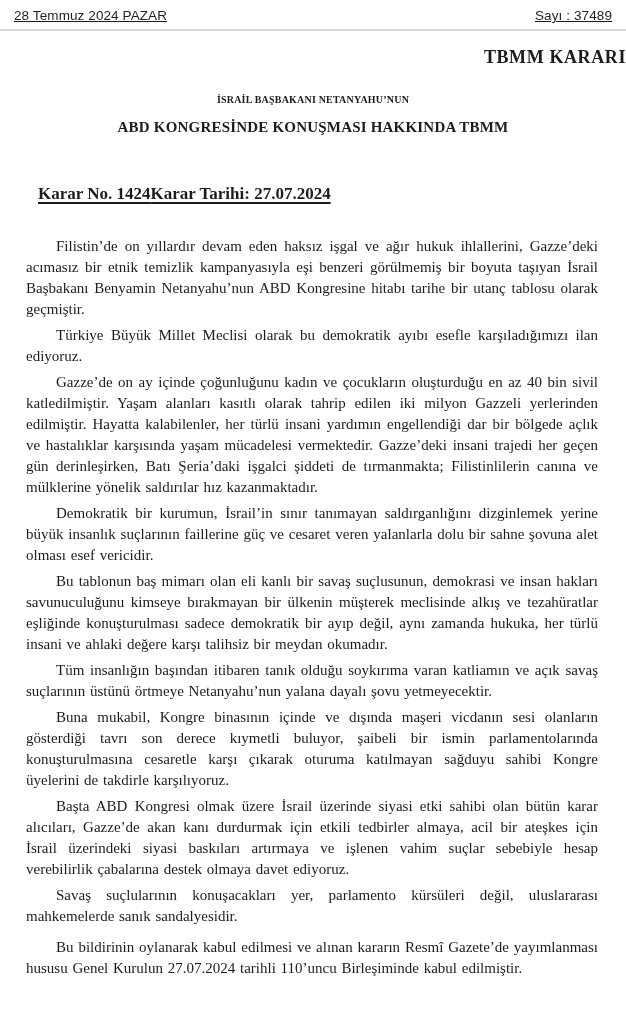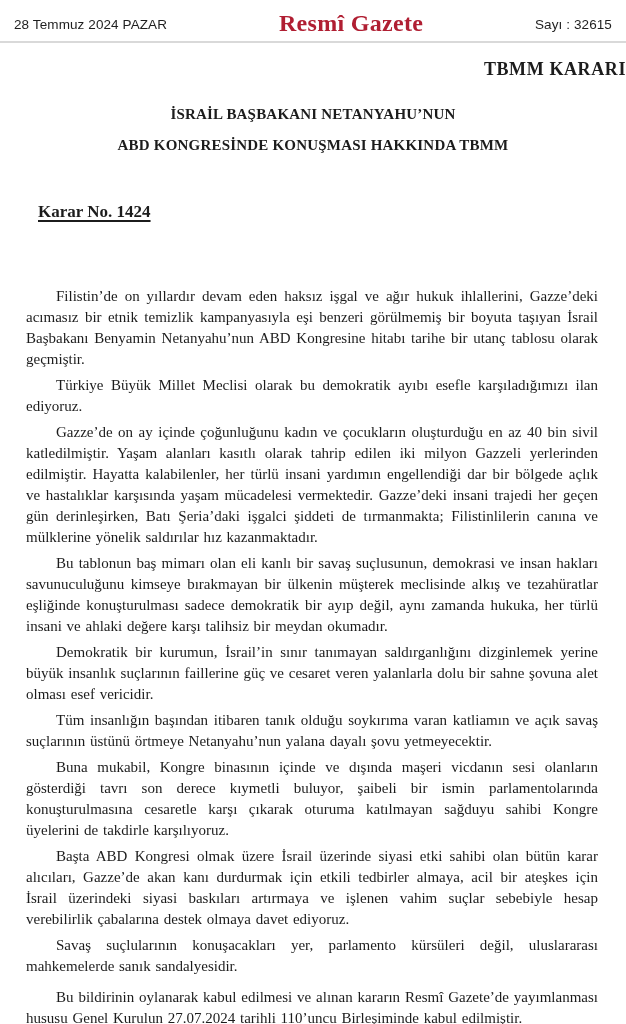--- a/index.html
+++ b/index.html
@@ -14,20 +14,21 @@
     font-family: "Liberation Serif", serif;
     color: #1c1c1c;
     position: relative;
   }
   
   .gazette-header {
     display: flex;
     justify-content: space-between;
     align-items: baseline;
     padding: 8px 14px 0 14px;
+    text-decoration: underline;
   }
   .header-date, .header-issue {
     font-family: "Liberation Sans", sans-serif;
     font-size: 13.5px;
     color: #1f1f1f;
     letter-spacing: 0.1px;
     white-space: nowrap;
   }
   .masthead {
     font-family: "Liberation Serif", serif;
@@ -48,21 +49,21 @@
     margin-top: 16px;
     text-align: right;
     font-weight: bold;
     font-size: 18px;
     letter-spacing: 0.6px;
   }
   .doc-subtitle-1 {
     margin-top: 26px;
     text-align: center;
     font-weight: bold;
-    font-size: 15px;
+    font-size: 10px;
     letter-spacing: 0.2px;
   }
   .doc-subtitle-2 {
     margin-top: 14px;
     text-align: center;
     font-weight: bold;
     font-size: 15px;
     letter-spacing: 0.2px;
   }
   
@@ -75,58 +76,58 @@
   .decision-no, .decision-date {
     font-weight: bold;
     font-size: 17px;
     text-decoration: underline;
     text-underline-offset: 3px;
     text-decoration-thickness: 1.5px;
     white-space: nowrap;
   }
   
   .doc-body {
-    margin-top: 64px;
+    margin-top: 32px;
     padding: 0 28px 0 26px;
   }
   .para {
     margin: 0 0 5px 0;
     font-size: 15px;
     line-height: 21px;
     text-align: justify;
     text-indent: 30px;
     word-spacing: 1px;
   }
   .para:last-child {
     margin-top: 10px;
   }
 </style>
 </head>
 <body>
 
 <header class="gazette-header">
   <span class="header-date">28 Temmuz 2024 PAZAR</span>
-  <span class="masthead">Resmî Gazete</span>
-  <span class="header-issue">Sayı : 32615</span>
+  <span class="header-issue">Sayı : 37489</span>
 </header>
 
 <hr class="header-divider">
 
 <h1 class="doc-title">TBMM KARARI</h1>
 <h2 class="doc-subtitle-1">İSRAİL BAŞBAKANI NETANYAHU’NUN</h2>
 <h2 class="doc-subtitle-2">ABD KONGRESİNDE KONUŞMASI HAKKINDA TBMM</h2>
 
 <div class="decision-row">
   <span class="decision-no">Karar No. 1424</span>
+  <span class="decision-date">Karar Tarihi: 27.07.2024</span>
 </div>
 
 <main class="doc-body">
   <p class="para">Filistin’de on yıllardır devam eden haksız işgal ve ağır hukuk ihlallerini, Gazze’deki acımasız bir etnik temizlik kampanyasıyla eşi benzeri görülmemiş bir boyuta taşıyan İsrail Başbakanı Benyamin Netanyahu’nun ABD Kongresine hitabı tarihe bir utanç tablosu olarak geçmiştir.</p>
   <p class="para">Türkiye Büyük Millet Meclisi olarak bu demokratik ayıbı esefle karşıladığımızı ilan ediyoruz.</p>
   <p class="para">Gazze’de on ay içinde çoğunluğunu kadın ve çocukların oluşturduğu en az 40 bin sivil katledilmiştir. Yaşam alanları kasıtlı olarak tahrip edilen iki milyon Gazzeli yerlerinden edilmiştir. Hayatta kalabilenler, her türlü insani yardımın engellendiği dar bir bölgede açlık ve hastalıklar karşısında yaşam mücadelesi vermektedir. Gazze’deki insani trajedi her geçen gün derinleşirken, Batı Şeria’daki işgalci şiddeti de tırmanmakta; Filistinlilerin canına ve mülklerine yönelik saldırılar hız kazanmaktadır.</p>
+  <p class="para">Demokratik bir kurumun, İsrail’in sınır tanımayan saldırganlığını dizginlemek yerine büyük insanlık suçlarının faillerine güç ve cesaret veren yalanlarla dolu bir sahne şovuna alet olması esef vericidir.</p>
   <p class="para">Bu tablonun baş mimarı olan eli kanlı bir savaş suçlusunun, demokrasi ve insan hakları savunuculuğunu kimseye bırakmayan bir ülkenin müşterek meclisinde alkış ve tezahüratlar eşliğinde konuşturulması sadece demokratik bir ayıp değil, aynı zamanda hukuka, her türlü insani ve ahlaki değere karşı talihsiz bir meydan okumadır.</p>
-  <p class="para">Demokratik bir kurumun, İsrail’in sınır tanımayan saldırganlığını dizginlemek yerine büyük insanlık suçlarının faillerine güç ve cesaret veren yalanlarla dolu bir sahne şovuna alet olması esef vericidir.</p>
   <p class="para">Tüm insanlığın başından itibaren tanık olduğu soykırıma varan katliamın ve açık savaş suçlarının üstünü örtmeye Netanyahu’nun yalana dayalı şovu yetmeyecektir.</p>
   <p class="para">Buna mukabil, Kongre binasının içinde ve dışında maşeri vicdanın sesi olanların gösterdiği tavrı son derece kıymetli buluyor, şaibeli bir ismin parlamentolarında konuşturulmasına cesaretle karşı çıkarak oturuma katılmayan sağduyu sahibi Kongre üyelerini de takdirle karşılıyoruz.</p>
   <p class="para">Başta ABD Kongresi olmak üzere İsrail üzerinde siyasi etki sahibi olan bütün karar alıcıları, Gazze’de akan kanı durdurmak için etkili tedbirler almaya, acil bir ateşkes için İsrail üzerindeki siyasi baskıları artırmaya ve işlenen vahim suçlar sebebiyle hesap verebilirlik çabalarına destek olmaya davet ediyoruz.</p>
   <p class="para">Savaş suçlularının konuşacakları yer, parlamento kürsüleri değil, uluslararası mahkemelerde sanık sandalyesidir.</p>
   <p class="para">Bu bildirinin oylanarak kabul edilmesi ve alınan kararın Resmî Gazete’de yayımlanması hususu Genel Kurulun 27.07.2024 tarihli 110’uncu Birleşiminde kabul edilmiştir.</p>
 </main>
 
 </body></html>

